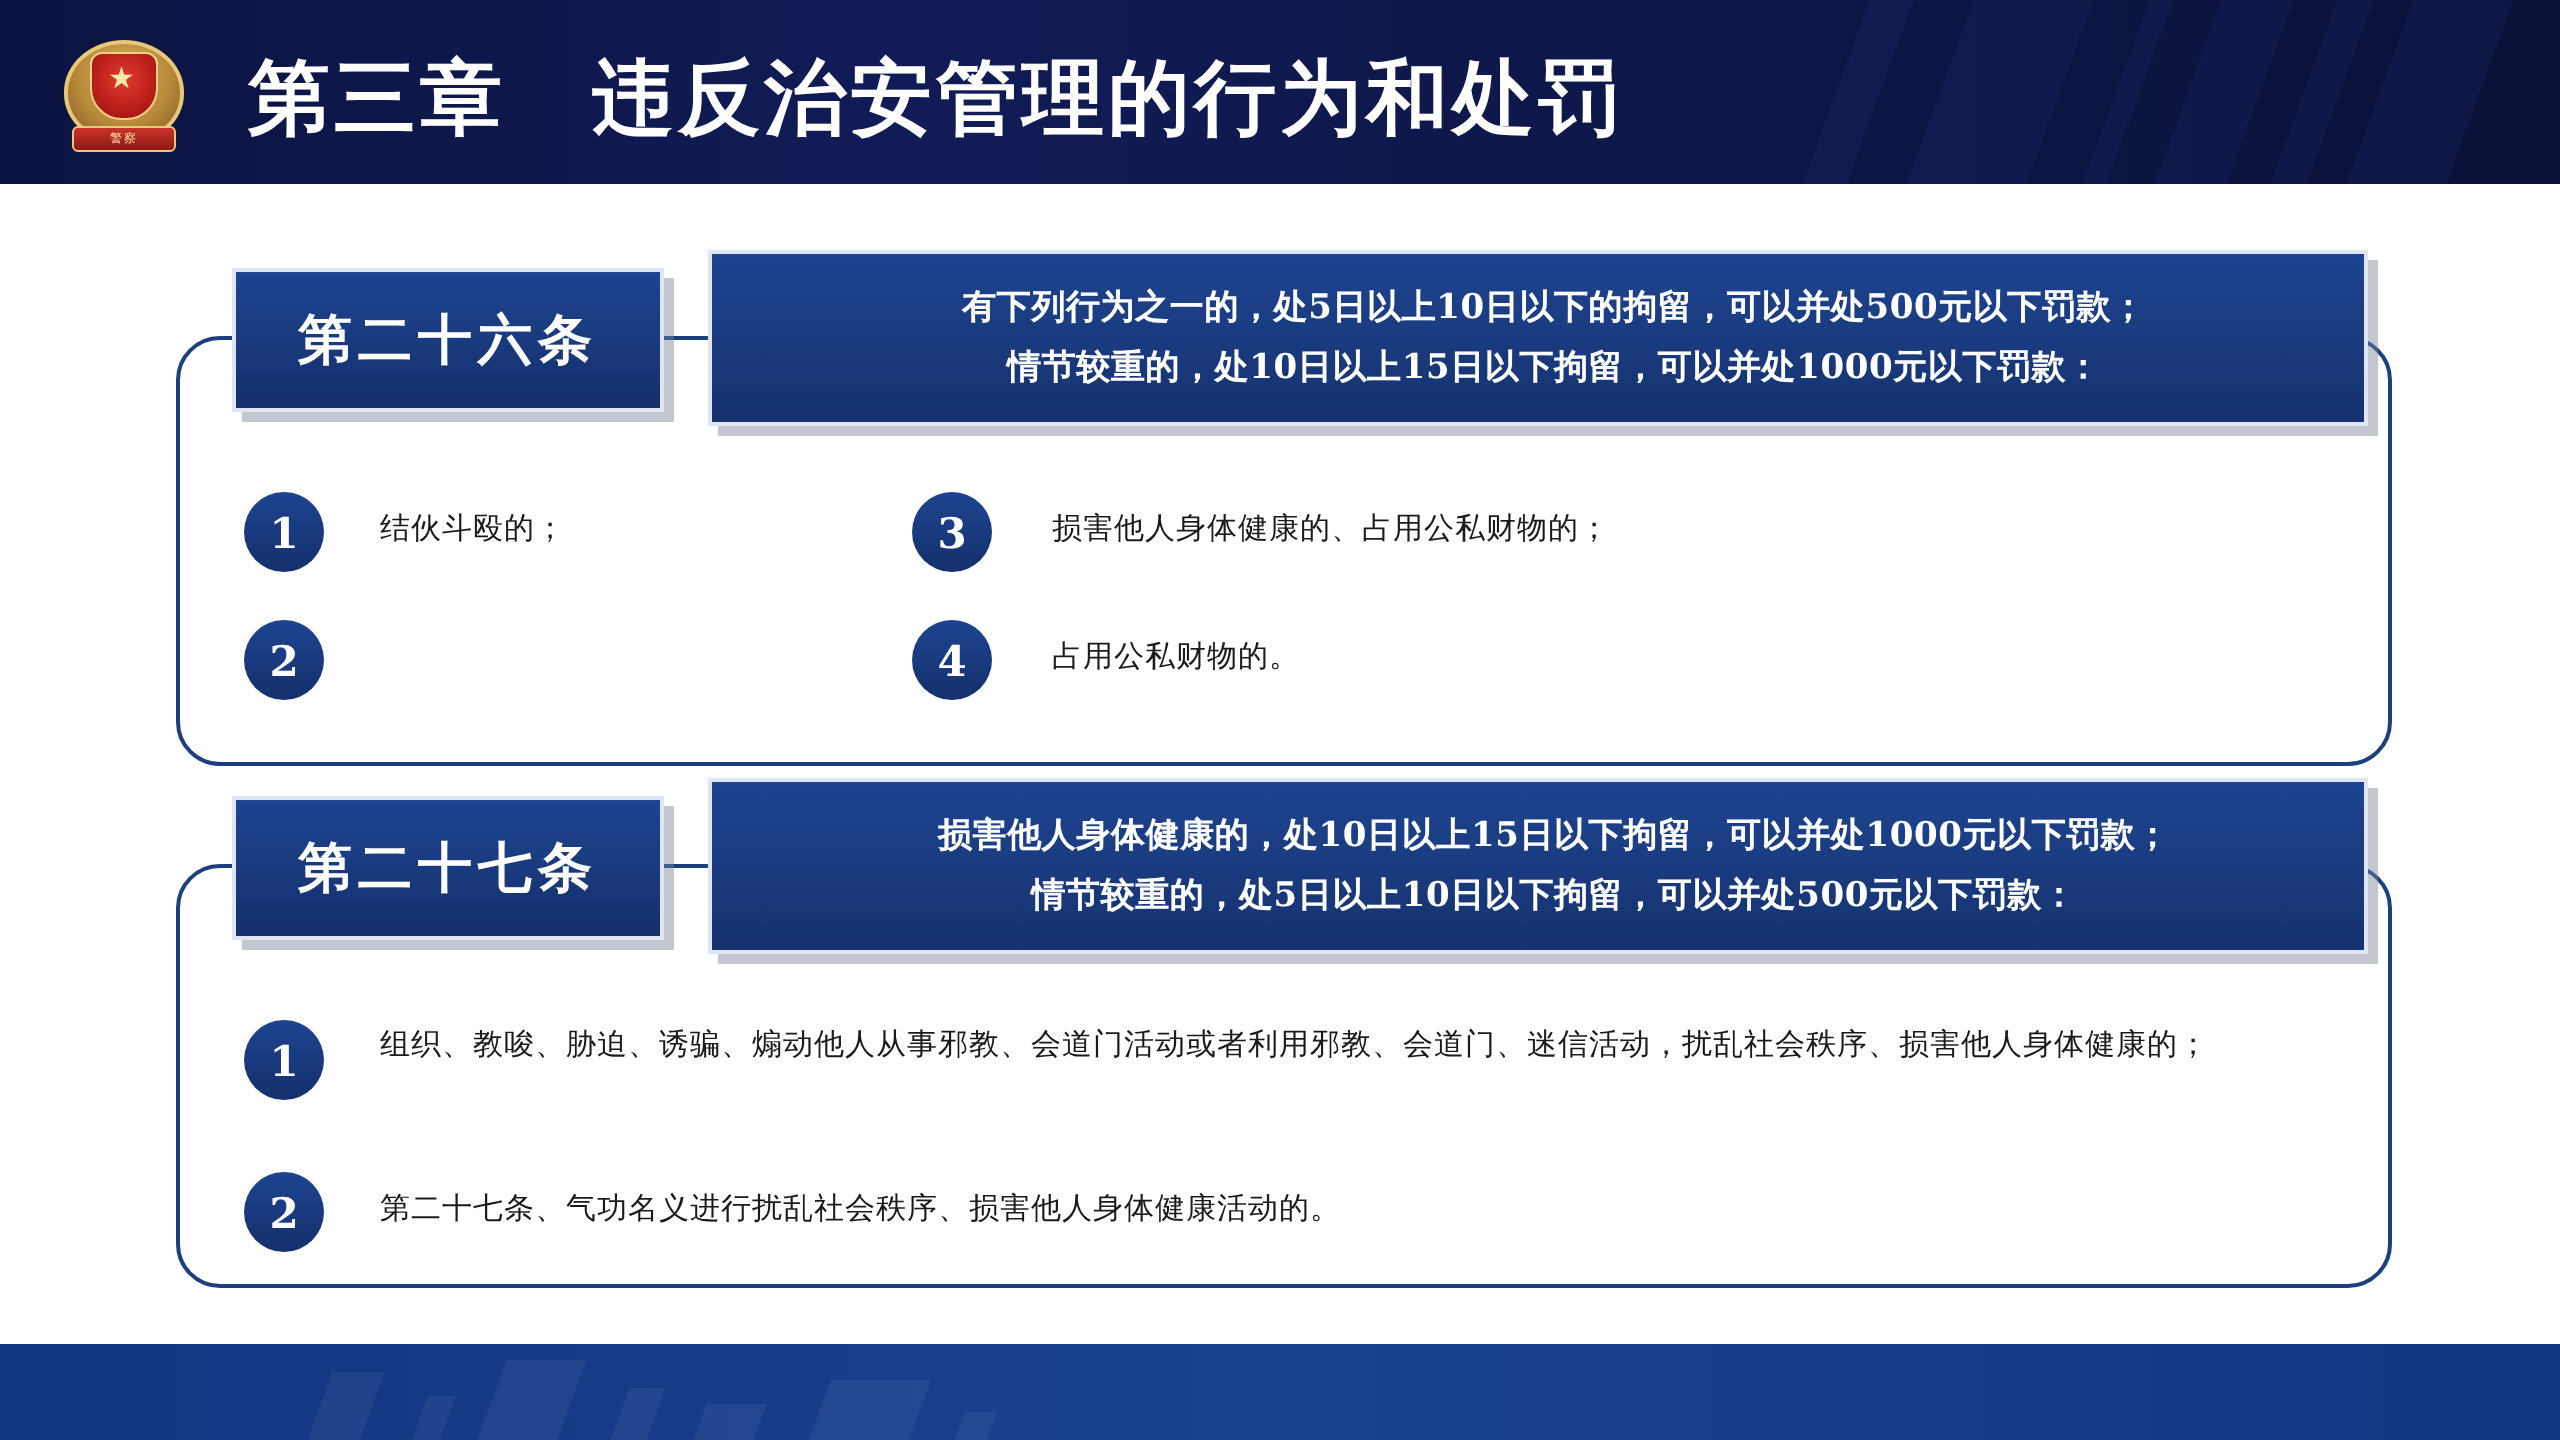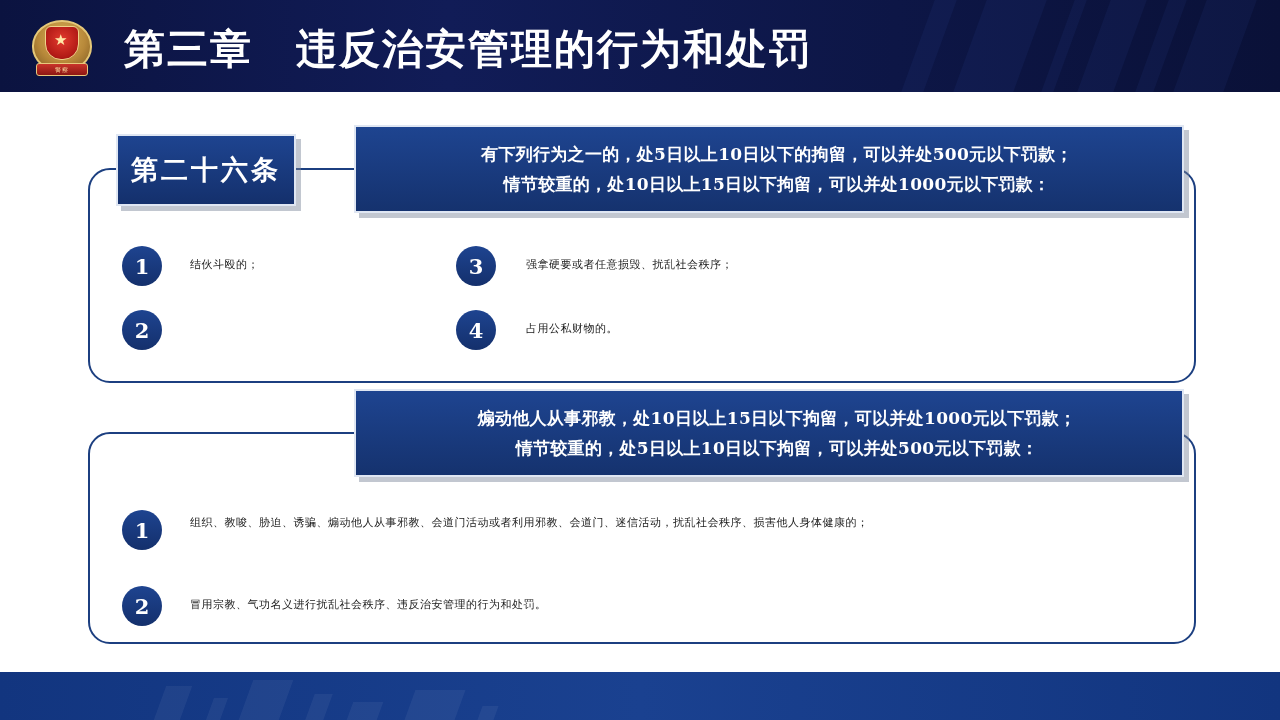--- a/index.html
+++ b/index.html
@@ -95,21 +95,21 @@
     border: 2px solid #1c3f80;
     border-radius: 22px;
     background: #ffffff;
   }
   #section-1 { top: 168px; height: 215px; }
   #section-2 { top: 432px; height: 212px; }
 
   .title-chip {
     position: absolute;
     left: 26px; top: -36px;
-    width: 180px; height: 72px;
+    width: 216px; height: 72px;
     background: linear-gradient(180deg, #1e4490 0%, #14306c 100%);
     border: 2px solid #dfe6f2;
     box-shadow: 5px 5px 0 rgba(120,130,150,0.45);
     color: #ffffff;
     font-family: "DejaVu Serif", serif;
     font-size: 27px;
     font-weight: bold;
     letter-spacing: 3px;
     display: flex;
     align-items: center;
@@ -144,22 +144,22 @@
     font-family: "DejaVu Serif", serif;
     font-size: 21px;
     font-weight: bold;
     display: flex;
     align-items: center;
     justify-content: center;
   }
   .item-text {
     position: absolute;
     color: #1a1a1a;
-    font-family: Liberation Mono, monospace;
-    font-size: 11px;
+    font-family: Liberation Sans, sans-serif;
+    font-size: 15px;
     line-height: 30px;
     letter-spacing: 0.5px;
   }
 
   
   #s1-num-1 { left: 32px; top: 76px; }
   #s1-txt-1 { left: 100px; top: 80px; }
   #s1-num-2 { left: 32px; top: 140px; }
   #s1-txt-2 { left: 100px; top: 144px; }
   #s1-num-3 { left: 366px; top: 76px; }
@@ -225,37 +225,38 @@
       <span class="line">有下列行为之一的，处5日以上10日以下的拘留，可以并处500元以下罚款；</span>
       <span class="line">情节较重的，处10日以上15日以下拘留，可以并处1000元以下罚款：</span>
     </div>
 
     <div class="num" id="s1-num-1">1</div>
     <div class="item-text" id="s1-txt-1">结伙斗殴的；</div>
 
     <div class="num" id="s1-num-2">2</div>
 
     <div class="num" id="s1-num-3">3</div>
-    <div class="item-text" id="s1-txt-3">强拿硬要或者任意损毁、扰乱社会秩序；</div>
+    <div class="item-text" id="s1-txt-3">损害他人身体健康的、占用公私财物的；</div>
 
     <div class="num" id="s1-num-4">4</div>
     <div class="item-text" id="s1-txt-4">占用公私财物的。</div>
   </div>
 
   <div class="section" id="section-2">
+    <div class="title-chip">第二十七条</div>
     <div class="summary-box">
-      <span class="line">煽动他人从事邪教，处10日以上15日以下拘留，可以并处1000元以下罚款；</span>
+      <span class="line">损害他人身体健康的，处10日以上15日以下拘留，可以并处1000元以下罚款；</span>
       <span class="line">情节较重的，处5日以上10日以下拘留，可以并处500元以下罚款：</span>
     </div>
 
     <div class="num" id="s2-num-1">1</div>
     <div class="item-text" id="s2-txt-1">组织、教唆、胁迫、诱骗、煽动他人从事邪教、会道门活动或者利用邪教、会道门、迷信活动，扰乱社会秩序、损害他人身体健康的；</div>
 
     <div class="num" id="s2-num-2">2</div>
-    <div class="item-text" id="s2-txt-2">冒用宗教、气功名义进行扰乱社会秩序、违反治安管理的行为和处罚。</div>
+    <div class="item-text" id="s2-txt-2">第二十七条、气功名义进行扰乱社会秩序、损害他人身体健康活动的。</div>
   </div>
 
   <div class="footer">
     <div class="footer-deco">
       <div class="fbar" style="left:10px;  width:26px; height:34px;"></div>
       <div class="fbar" style="left:60px;  width:14px; height:22px;"></div>
       <div class="fbar" style="left:96px;  width:40px; height:40px;"></div>
       <div class="fbar" style="left:160px; width:18px; height:26px;"></div>
       <div class="fbar" style="left:200px; width:30px; height:18px;"></div>
       <div class="fbar" style="left:260px; width:50px; height:30px;"></div>

